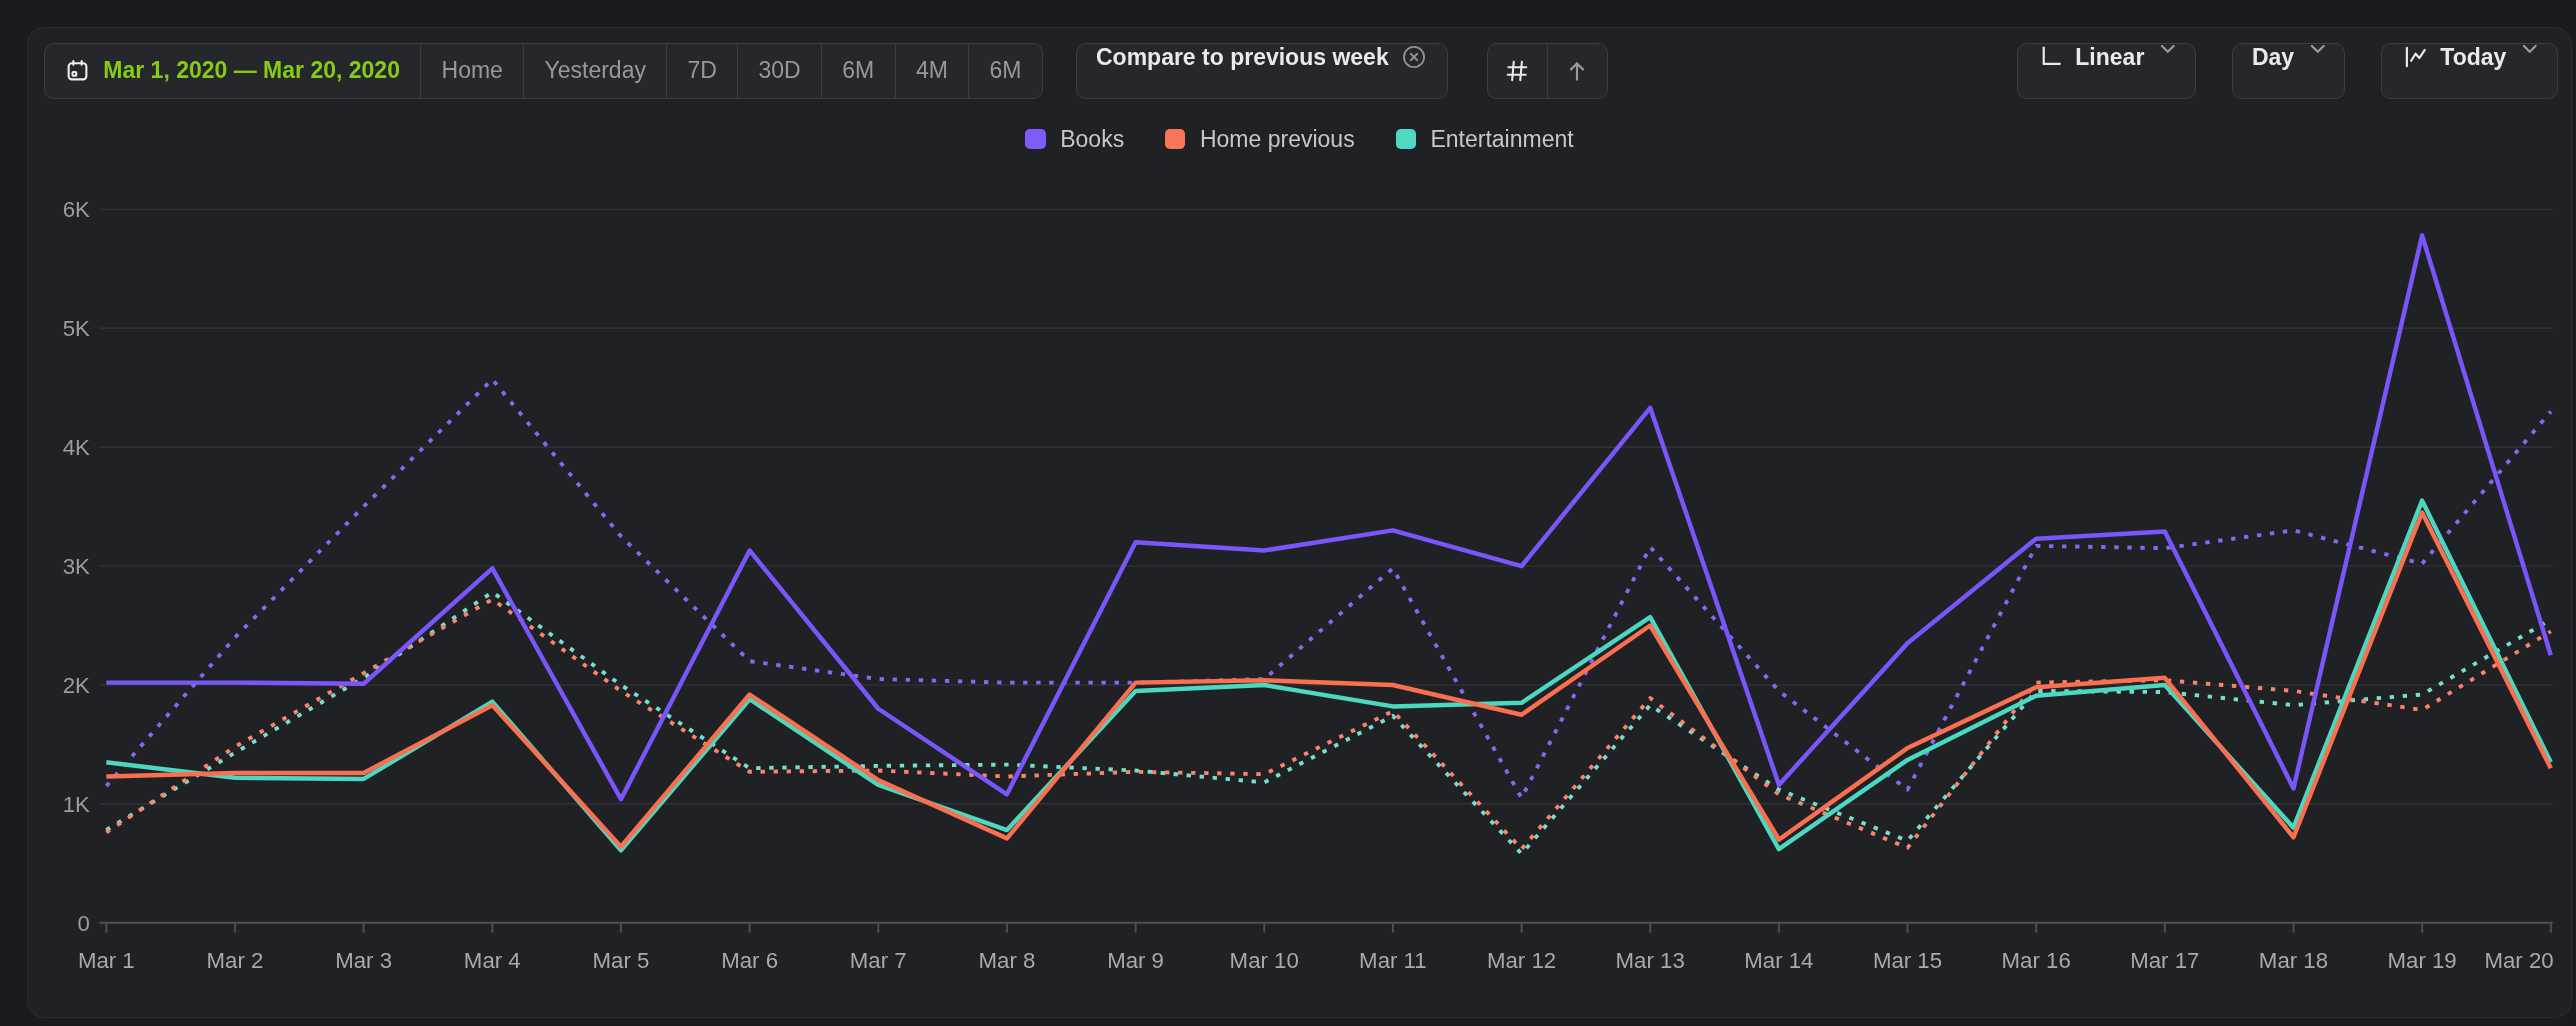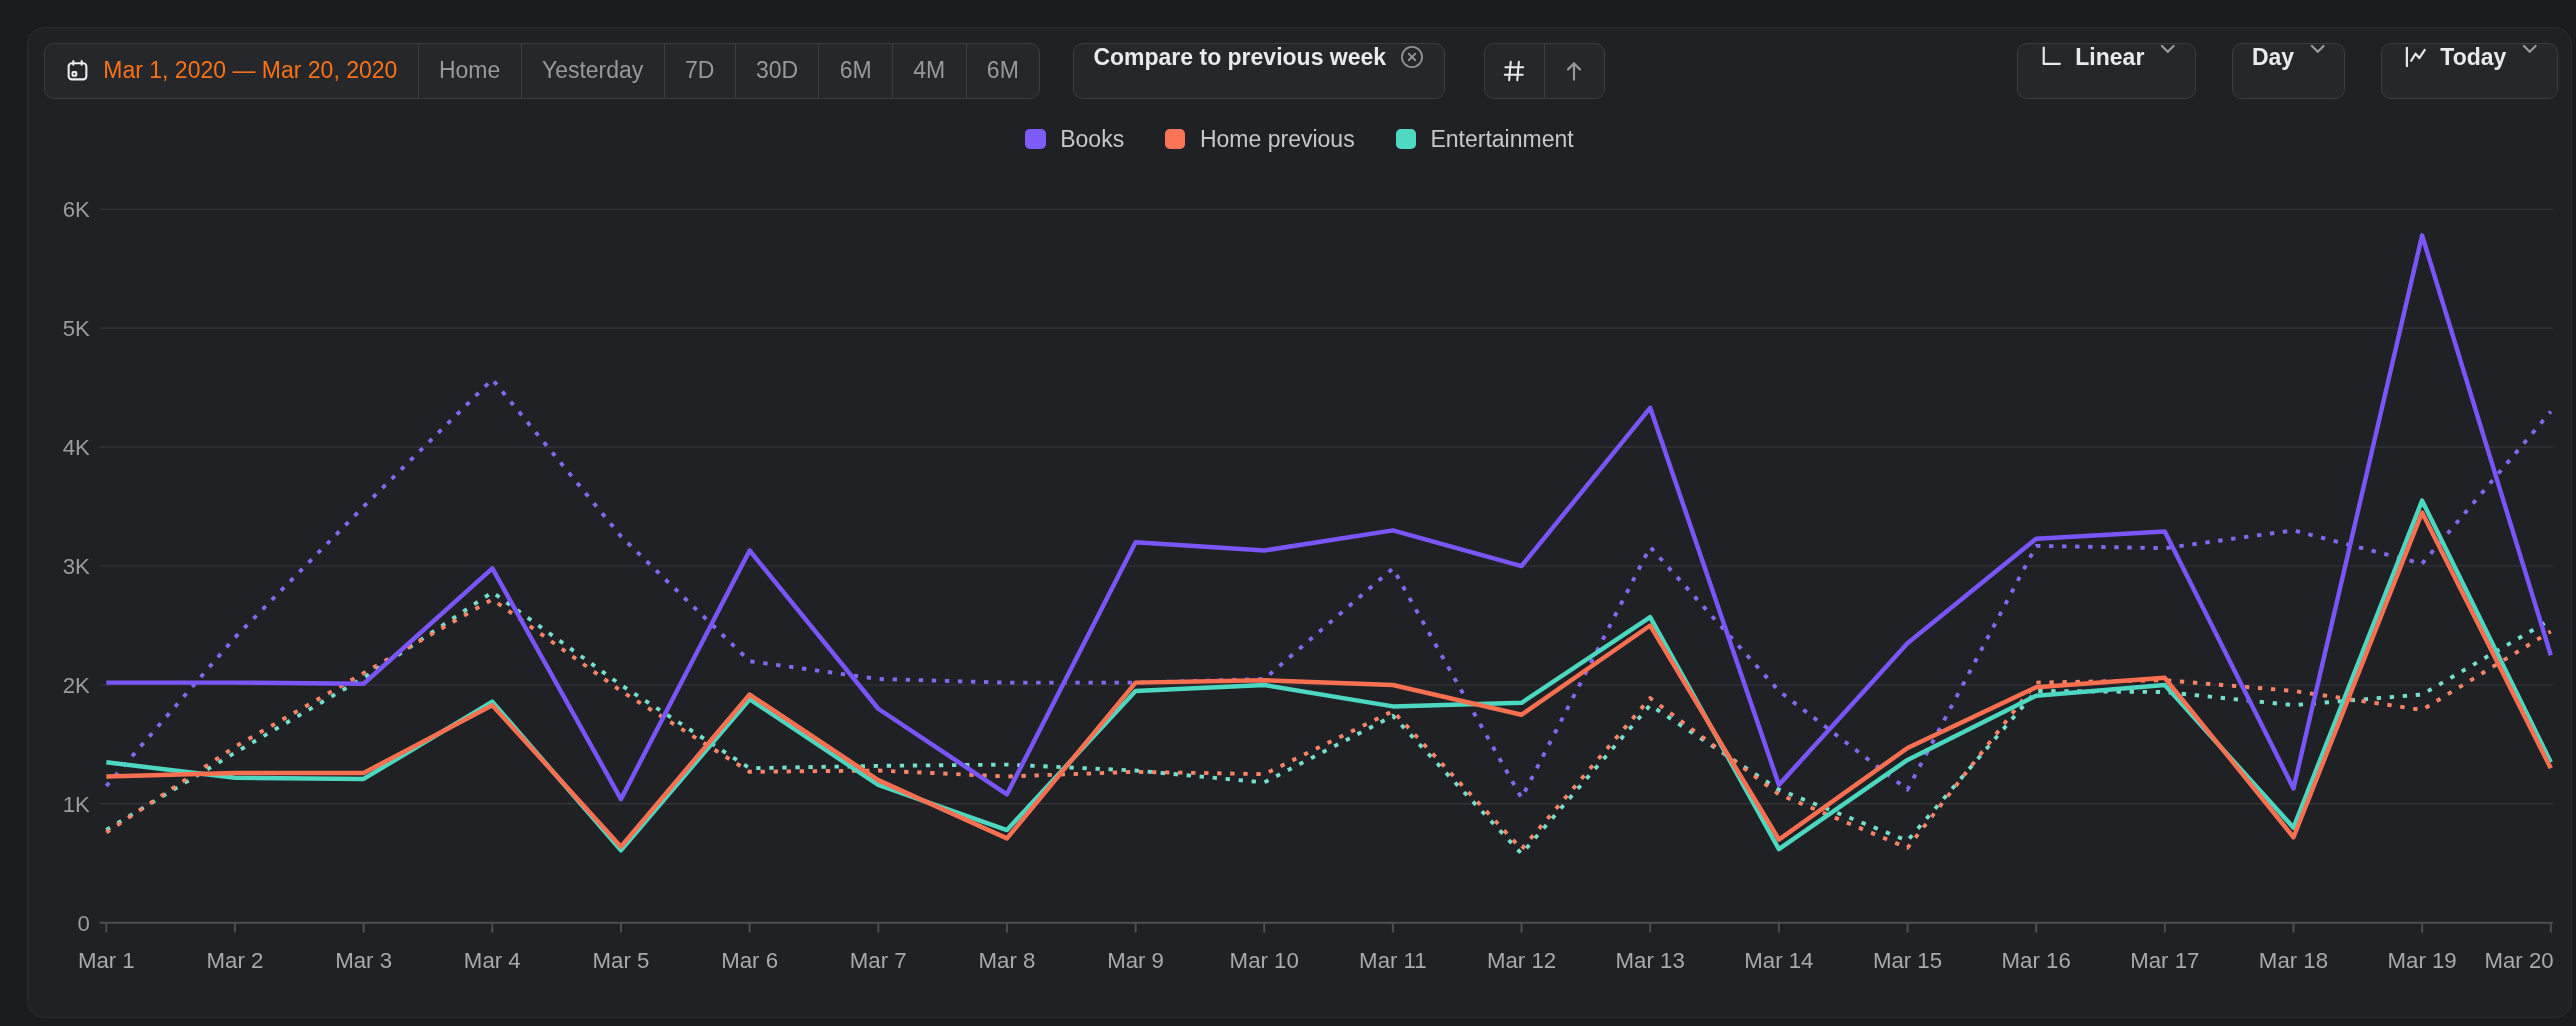--- a/index.html
+++ b/index.html
@@ -6,21 +6,21 @@
     font-family:"Liberation Sans", sans-serif;-webkit-font-smoothing:antialiased;}
   .panel{position:absolute;left:27px;top:27px;right:3.9px;bottom:7.7px;background:#202125;
     border:1px solid #2c2d32;border-radius:17.4px;box-sizing:border-box;}
   
   .toolbar{display:flex;align-items:center;padding:14.5px 13.5px 0 15.5px;}
   .seg-group{display:flex;align-items:stretch;height:56px;background:#26272b;
     border:1px solid #3c3d42;border-radius:9.7px;overflow:hidden;box-sizing:border-box;}
   .seg{display:flex;align-items:center;gap:13.5px;padding:0 20.3px;font-size:23px;color:#97989d;
     border-right:1px solid #3c3d42;cursor:pointer;white-space:nowrap;}
   .seg:last-child{border-right:none;}
-  .seg.date{color:#f97316;font-weight:400;}
+  .seg.date{color:#84cc16;font-weight:700;}
   .btn{display:flex;gap:12.6px;height:56px;background:#26272b;
     border:1px solid #3c3d42;border-radius:9.7px;padding:0 19.3px;font-size:23px;color:#e9eaec;
     box-sizing:border-box;cursor:pointer;white-space:nowrap;font-weight:700;}
   .compare{margin-left:33px;}
   .icon-group{display:flex;margin-left:39px;height:56px;background:#26272b;
     border:1px solid #3c3d42;border-radius:9.7px;overflow:hidden;box-sizing:border-box;}
   .icon-seg{width:59px;display:flex;align-items:center;justify-content:center;cursor:pointer;}
   .icon-seg + .icon-seg{border-left:1px solid #3c3d42;}
   .right-cluster{margin-left:auto;display:flex;gap:36px;}
   .chev{margin-left:2.9px;}

